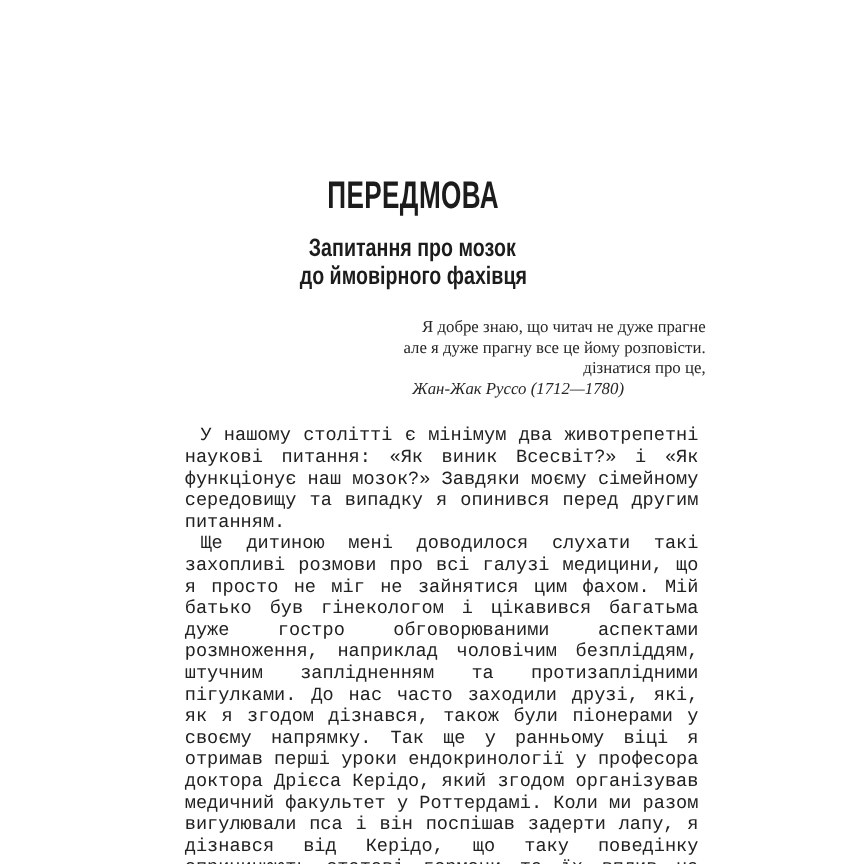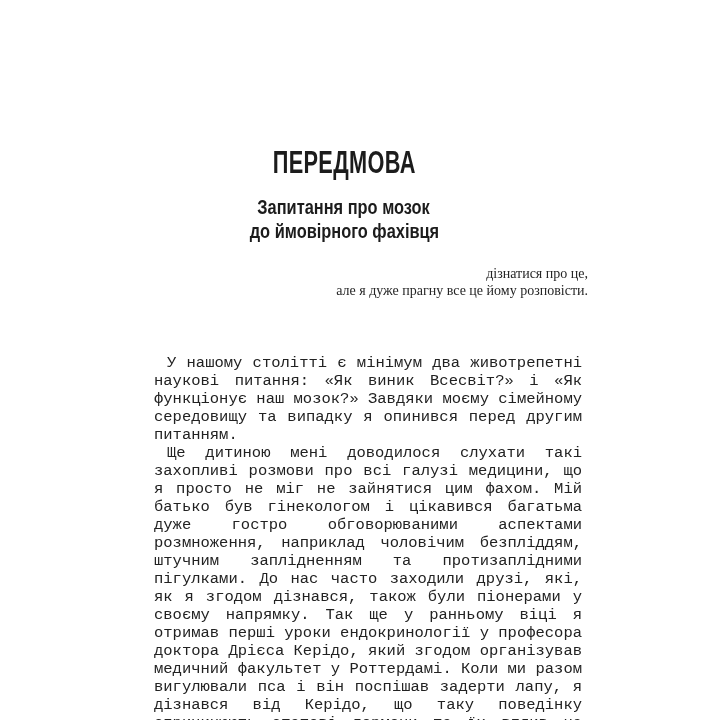--- a/index.html
+++ b/index.html
@@ -111,22 +111,24 @@
   <div class="subtitle-wrap">
     <span class="subtitle-line">
       <span class="condensed">Запитання про мозок</span>
     </span>
     <span class="subtitle-line">
       <span class="condensed">до ймовірного фахівця</span>
     </span>
   </div>
 
   <div class="epigraph">
+    <span class="quote-line">Я добре знаю, що читач не дуже прагне</span>
+    <span class="quote-line">але я дуже прагну все це йому розповісти.</span>
     <span class="quote-line">дізнатися про це,</span>
-    <span class="quote-line">але я дуже прагну все це йому розповісти.</span>
+    <span class="author">Жан-Жак Руссо (1712—1780)</span>
   </div>
 
   <div class="bodytext">
     <p>У нашому столітті є мінімум два животрепетні наукові питання: «Як виник Всесвіт?» і «Як функціонує наш мозок?» Завдяки моєму сімейному середовищу та випадку я опинився перед другим питанням.</p>
     <p>Ще дитиною мені доводилося слухати такі захопливі розмови про всі галузі медицини, що я просто не міг не зайнятися цим фахом. Мій батько був гінекологом і цікавився багатьма дуже гостро обговорюваними аспектами розмноження, наприклад чоловічим безпліддям, штучним заплідненням та протизаплідними пігулками. До нас часто заходили друзі, які, як я згодом дізнався, також були піонерами у своєму напрямку. Так ще у ранньому віці я отримав перші уроки ендокринології у професора доктора Дрієса Керідо, який згодом організував медичний факультет у Роттердамі. Коли ми разом вигулювали пса і він поспішав задерти лапу, я дізнався від Керідо, що таку поведінку спричинюють статеві гормони та їх вплив на мозок. Так само доктор Кун фан Емде Боас, перший нідерландський</p>
   </div>
 
 </div>
 
 </body></html>

